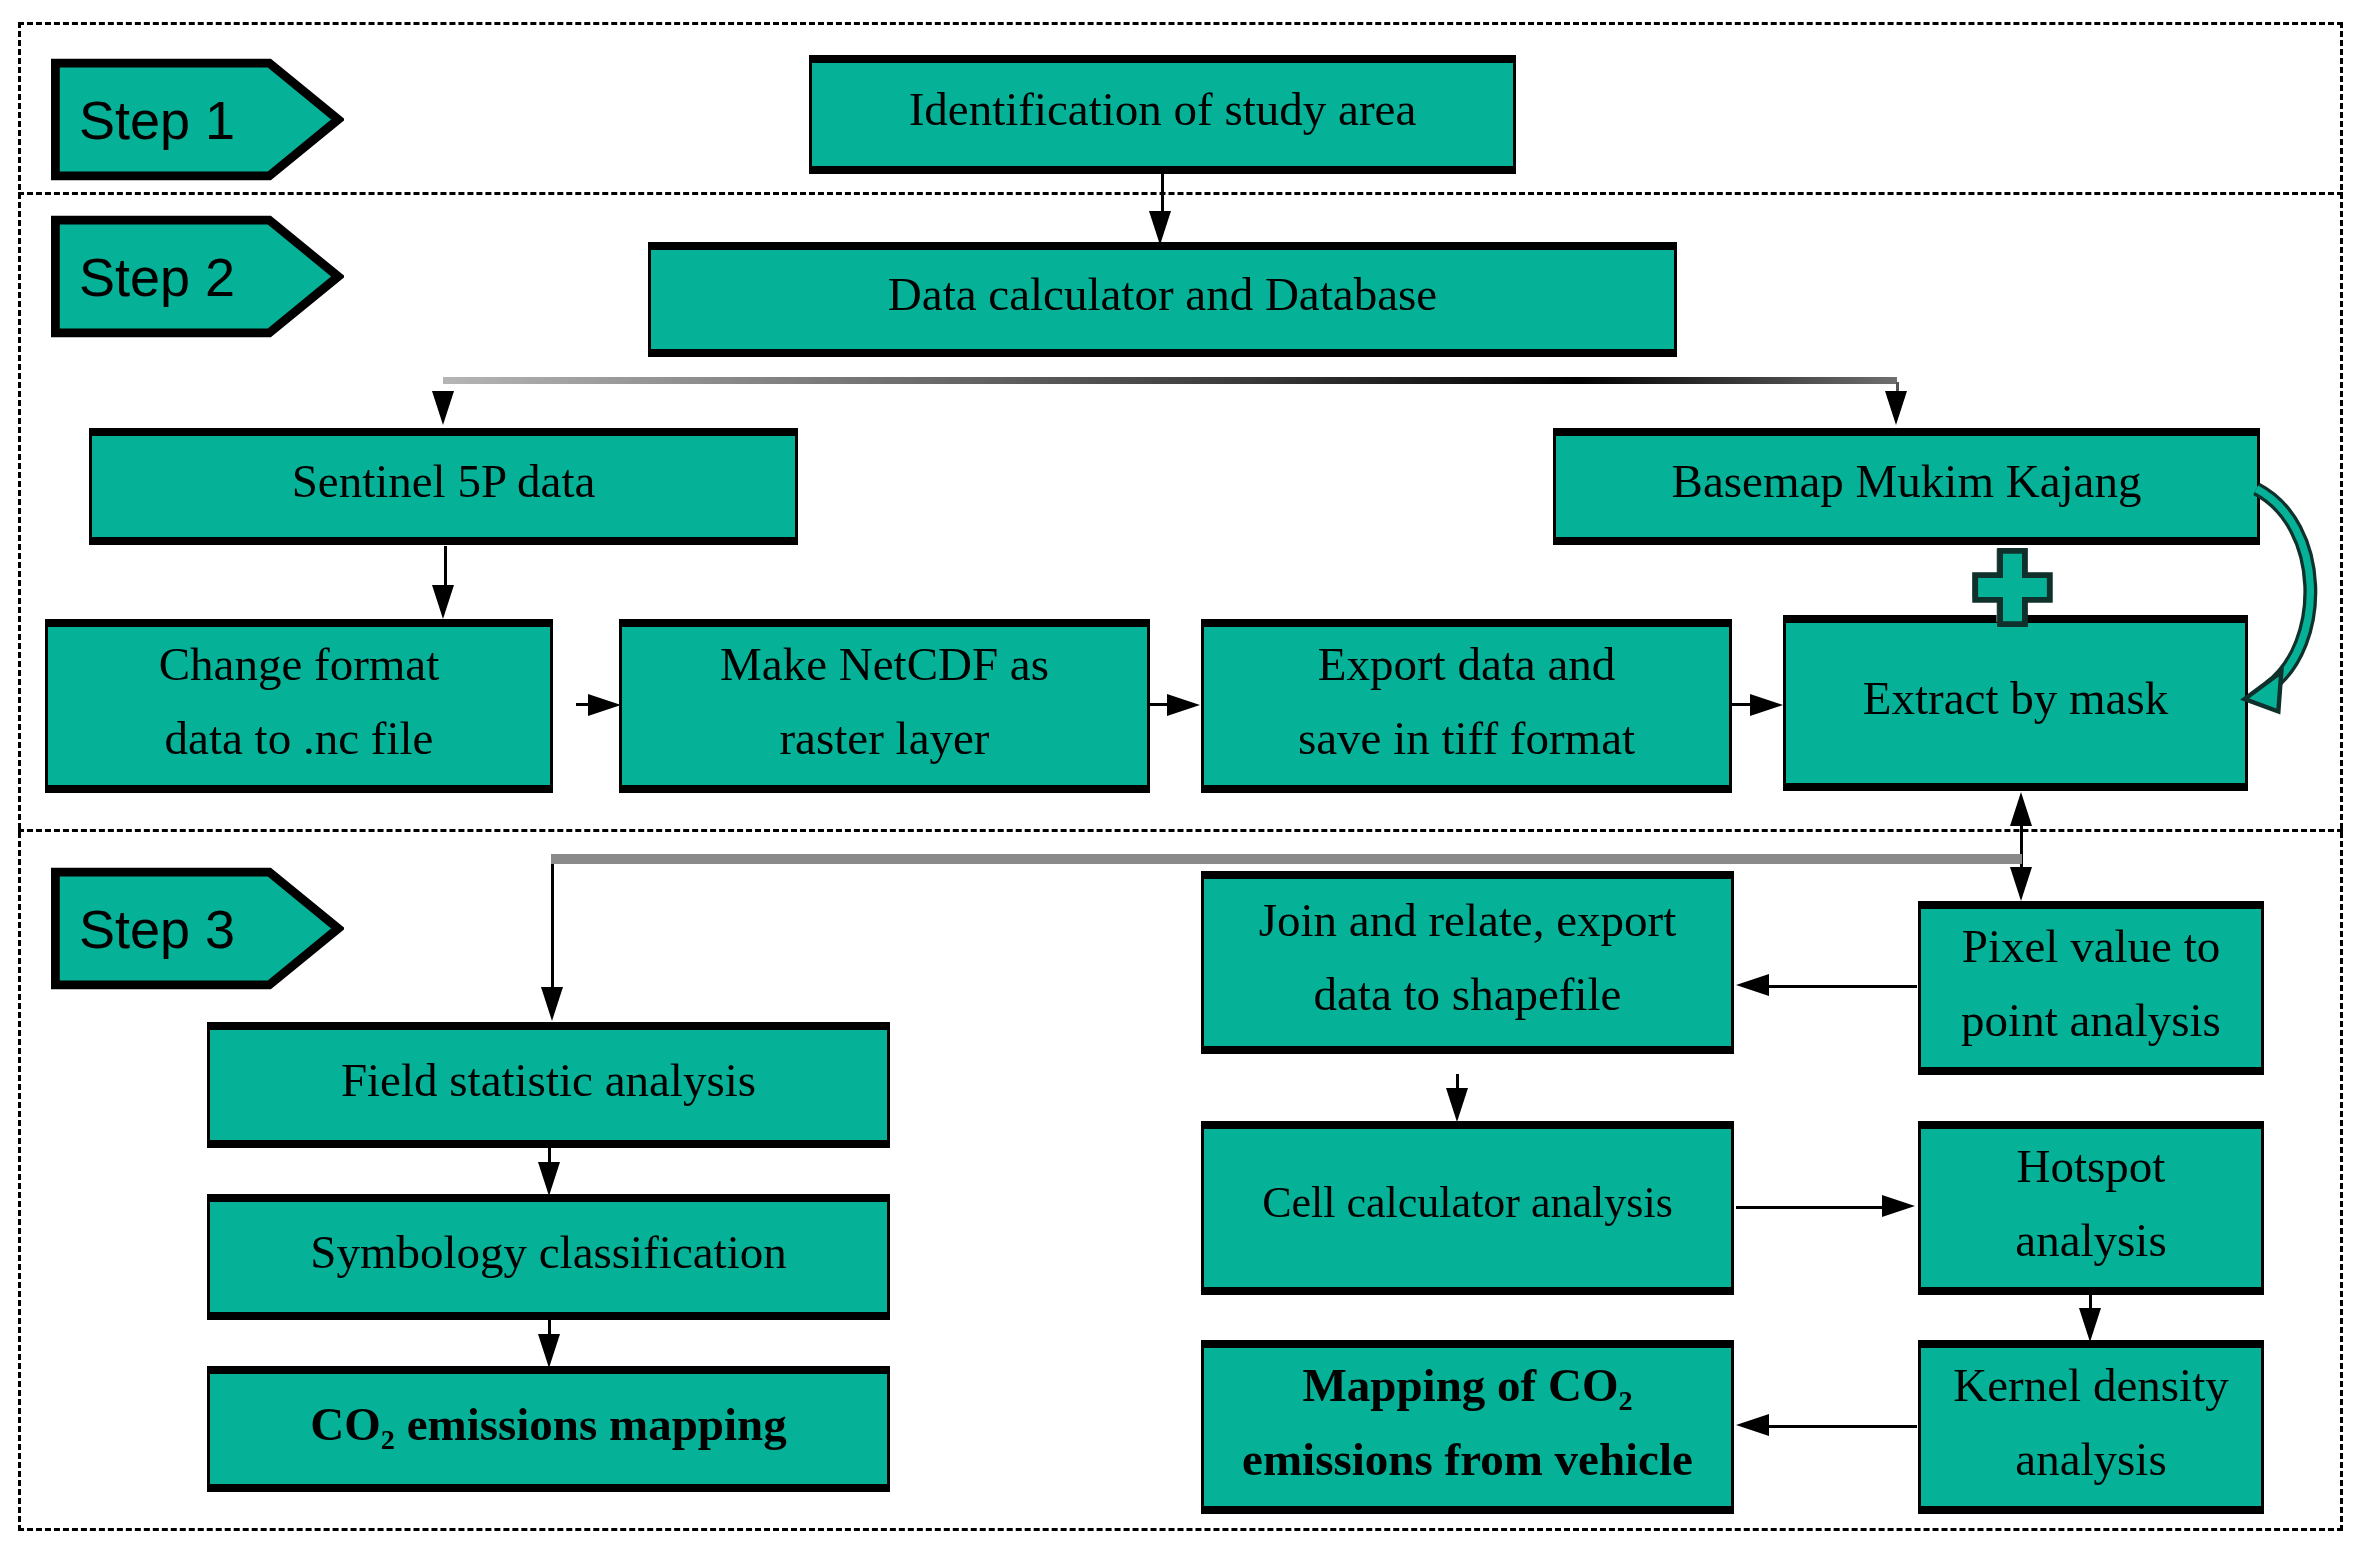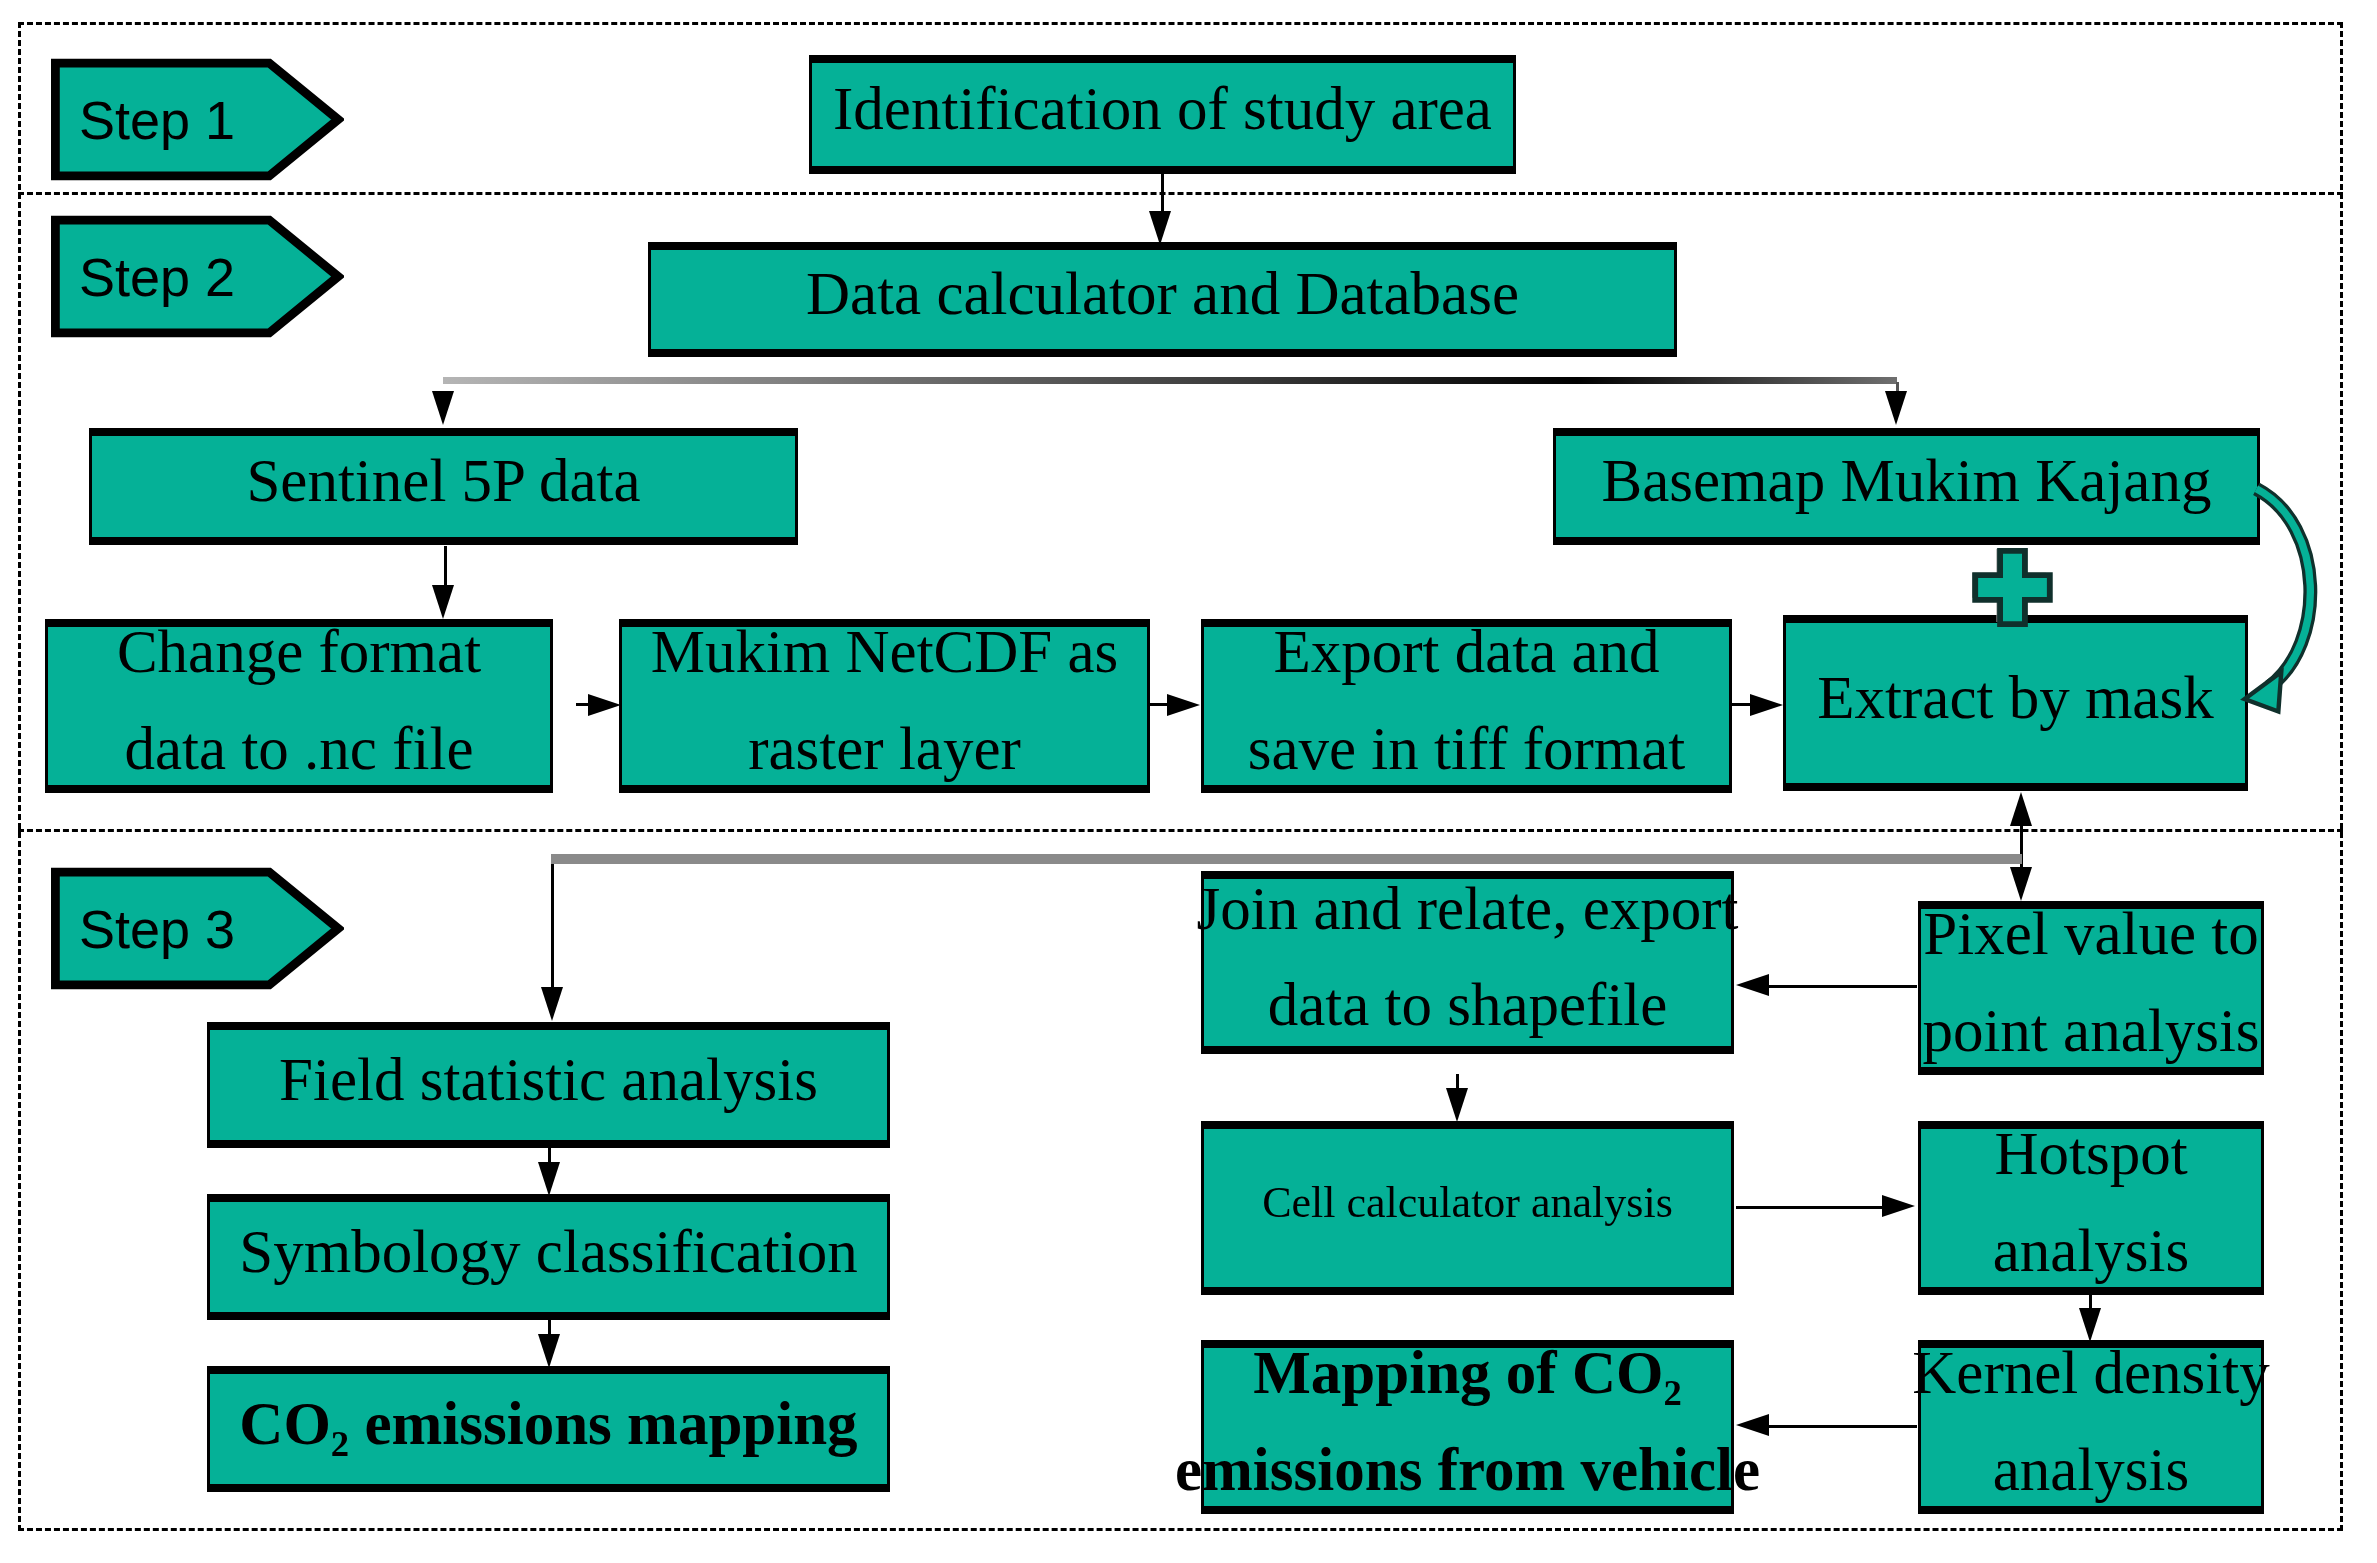--- a/index.html
+++ b/index.html
@@ -12,21 +12,21 @@
     position:absolute; left:18.3px; top:22px; width:2325px; height:1509px;
     border:3.7px dashed #000; box-sizing:border-box;
   }
   .sep { position:absolute; left:18.3px; width:2325px; height:0; border-top:3.7px dashed #000; }
 
   .box {
     position:absolute; background:#05b197;
     border:3.7px solid #000; border-top-width:8px; border-bottom-width:8px;
     box-sizing:border-box; display:flex; flex-direction:column;
     align-items:center; justify-content:center; text-align:center;
-    font-size:61px; line-height:1.58; padding:0 10.3px 10.3px 10.3px;
+    font-size:47px; line-height:1.58; padding:0 10.3px 10.3px 10.3px;
   }
   .box .ln { display:block; white-space:nowrap; }
   .bold { font-weight:bold; }
 
   .step { position:absolute; width:293px; height:125px; }
   .step svg { position:absolute; left:0; top:0; }
   .step .lbl {
     position:absolute; left:0; top:0; width:100%; height:100%;
     display:flex; align-items:center; justify-content:center;
     padding-right:81px; box-sizing:border-box;
@@ -88,21 +88,21 @@
   </div>
   <div class="box" style="left:1553px; top:428px; width:707px; height:117px;font-family:Liberation Serif, serif;">
     <span class="ln">Basemap Mukim Kajang</span>
   </div>
 
   <div class="box" style="left:45px; top:619px; width:508px; height:174px;">
     <span class="ln">Change format</span>
     <span class="ln">data to .nc file</span>
   </div>
   <div class="box" style="left:619px; top:619px; width:531px; height:174px;">
-    <span class="ln">Mukim NetCDF as</span>
+    <span class="ln">Make NetCDF as</span>
     <span class="ln">raster layer</span>
   </div>
   <div class="box" style="left:1201px; top:619px; width:531px; height:174px;">
     <span class="ln">Export data and</span>
     <span class="ln">save in tiff format</span>
   </div>
   <div class="box" style="left:1783px; top:615px; width:465px; height:176px;">
     <span class="ln">Extract by mask</span>
   </div>
 

